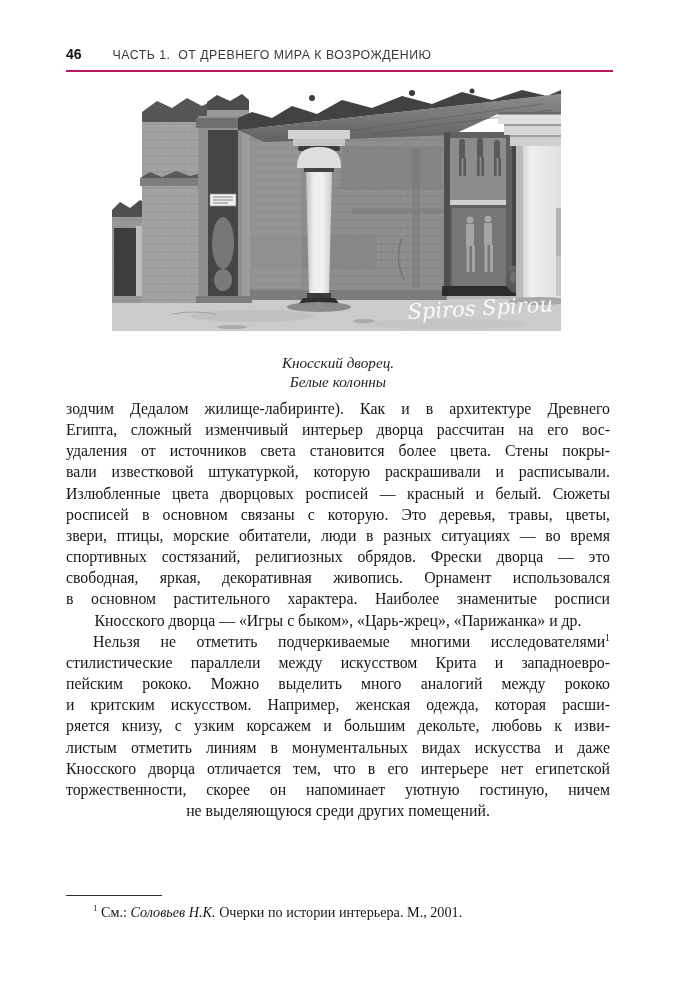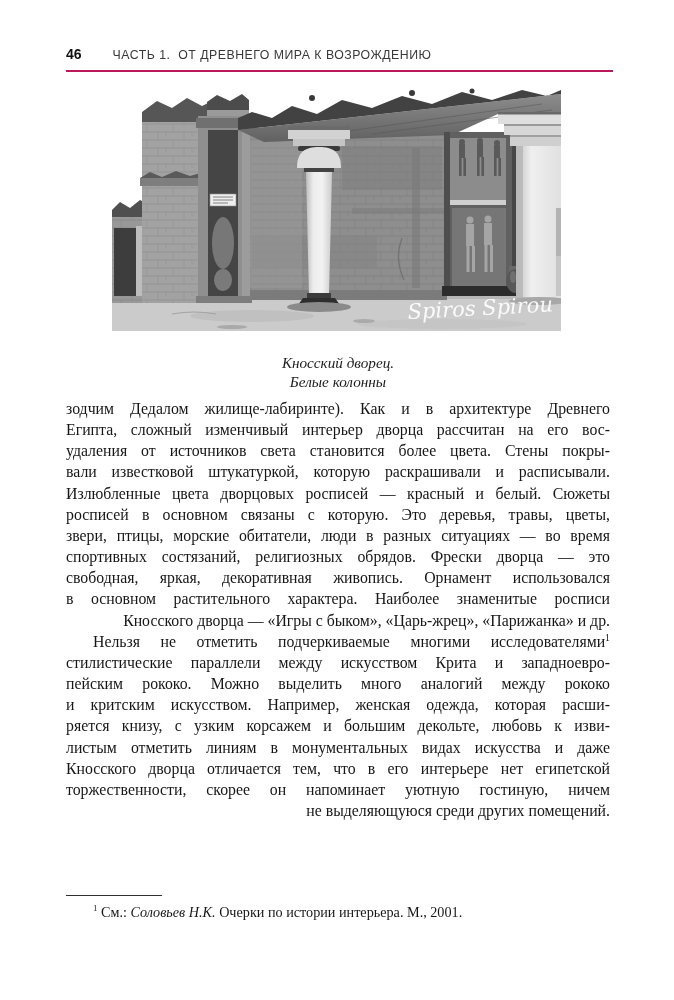--- a/index.html
+++ b/index.html
@@ -16,21 +16,21 @@
   
   .photo{position:absolute;left:112px;top:88px;width:449px;height:243px;}
   .photo svg{display:block;}
   .caption{position:absolute;left:66px;top:337px;width:544px;text-align:center;
            font-style:italic;font-size:15.2px;line-height:19px;color:#1d1d1d;margin-top:16px;}
 
   
   .body-text{position:absolute;left:66px;top:398px;width:544px;
              font-size:15.8px;line-height:21.15px;}
   .line{text-align:justify;text-align-last:justify;text-justify:inter-word;}
-  .line.end{text-align:right;text-align-last:auto;}
+  .line.end{text-align:center;text-align-last:auto;}
   .line.indent{text-indent:27px;}
   .line sup,.footnote sup{font-size:0.62em;vertical-align:super;line-height:0;}
 
   
   .footnote-sep{position:absolute;left:66px;top:895px;width:96px;border-top:1.6px solid #2e2e2e;}
   .footnote{position:absolute;left:66px;top:902px;width:544px;font-size:14.2px;line-height:20px;}
   .footnote .fn-indent{display:inline-block;width:27px;}
 </style>
 </head>
 <body>

